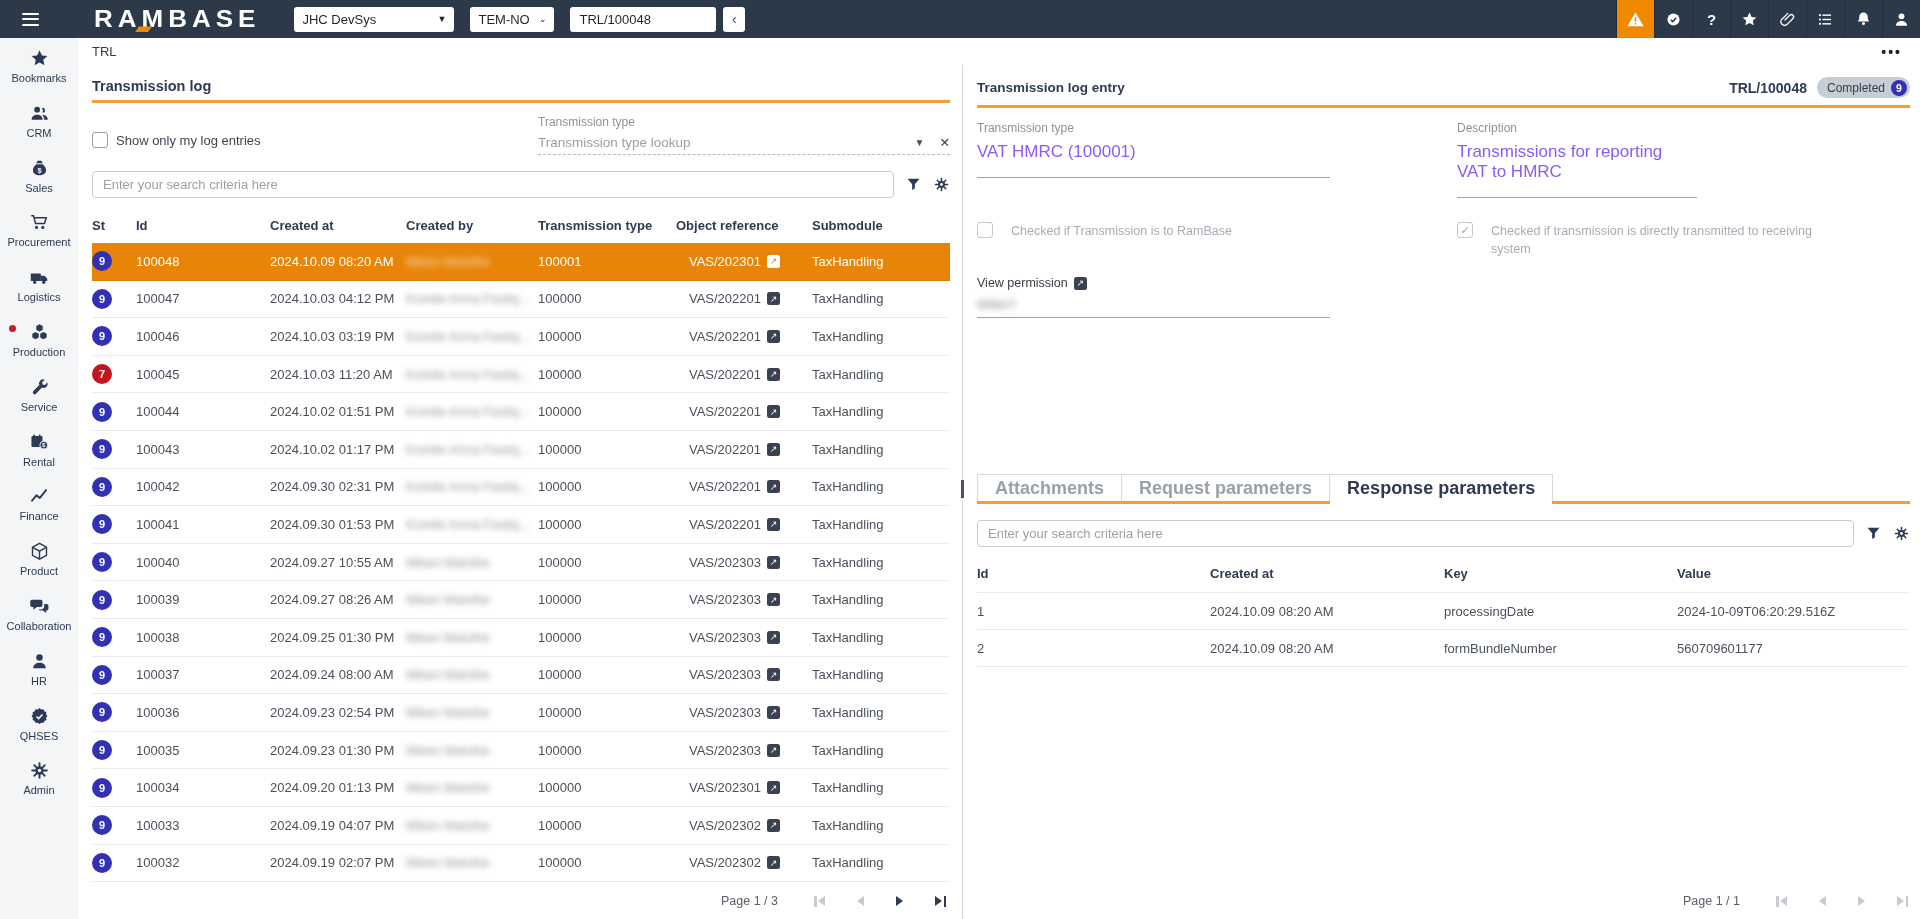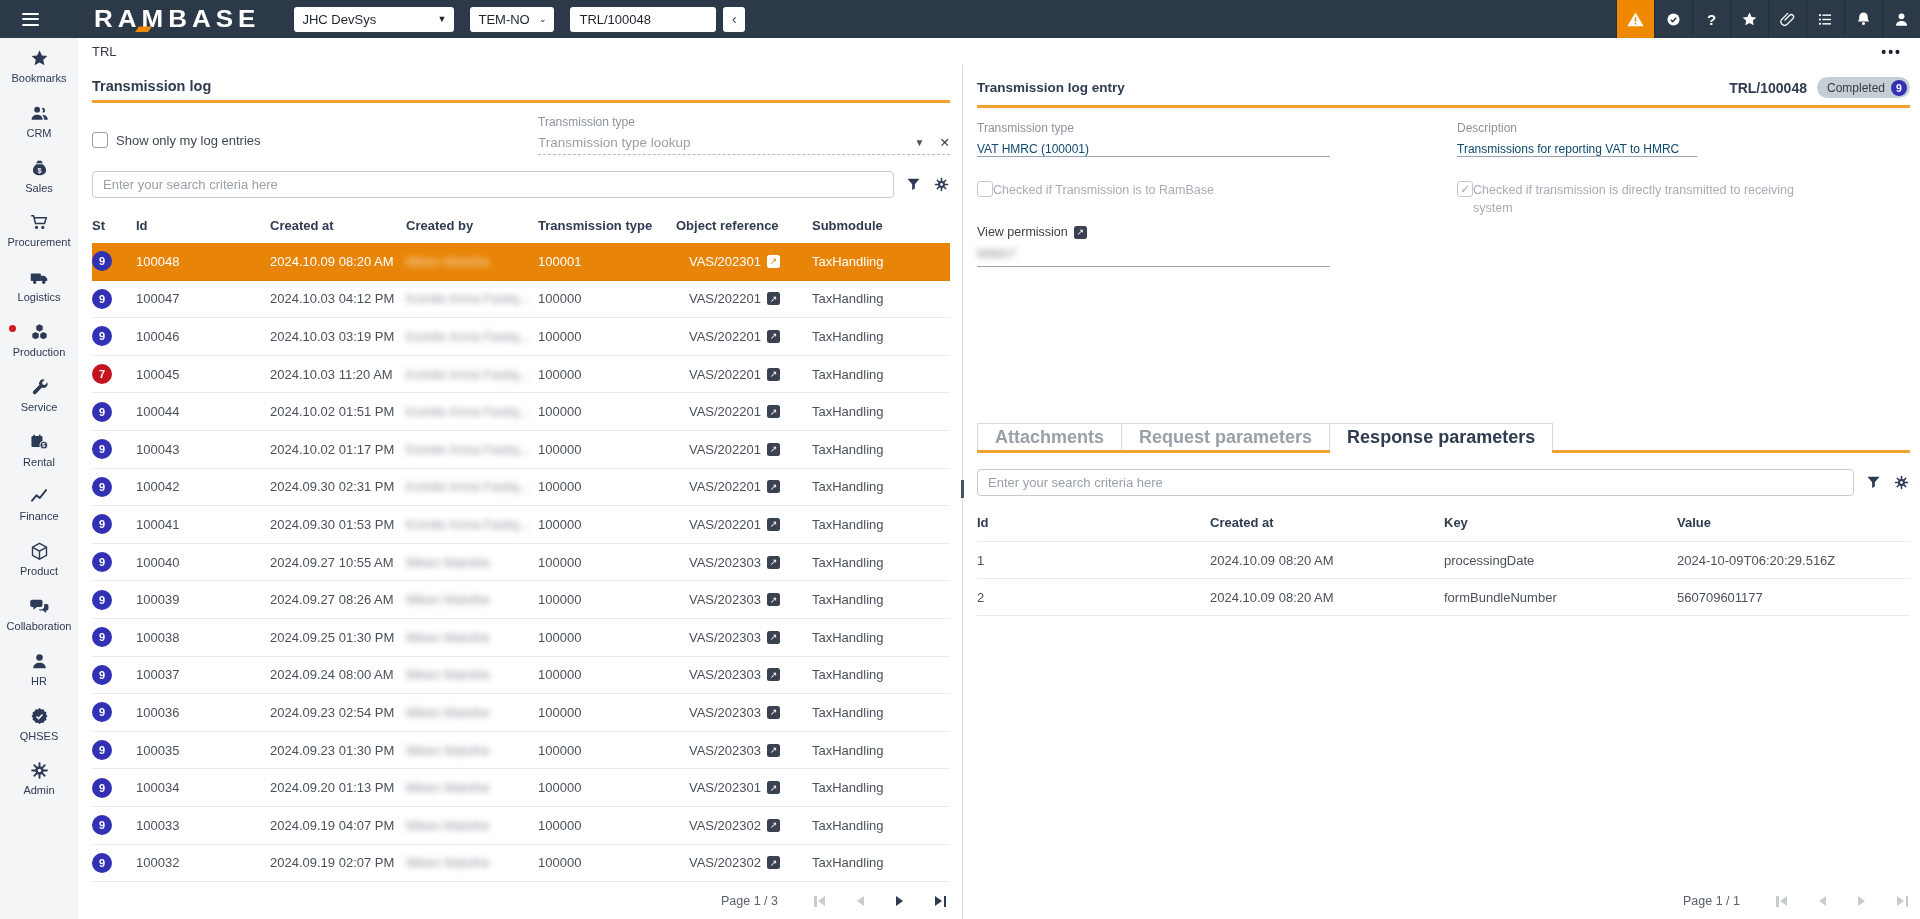--- a/index.html
+++ b/index.html
@@ -79,26 +79,26 @@
 .pgbtn.off .pgbar{background:#c7ccd1}
 
 .rhead{display:flex;align-items:center;border-bottom:3px solid #f0a132;padding:6px 0 7px}
 .ptitle2{font-size:13.5px;font-weight:bold;color:#2e3b50}
 .docid{margin-left:auto;font-weight:bold;font-size:14px;color:#2e3b50;margin-right:10px}
 .badge{display:flex;align-items:center;background:#c5cdd5;border-radius:11px;height:21px;padding:0 3px 0 10px;gap:6px}
 .badge-label{font-size:12px;color:#333c46}
 .badge-num{width:16px;height:16px;border-radius:50%;background:#3231b4;color:#fff;font-size:10.5px;font-weight:bold;display:flex;align-items:center;justify-content:center}
 .rform{display:grid;grid-template-columns:480px 1fr;margin-top:13px}
 .f-label{font-size:12px;color:#8d939c;margin-bottom:7px}
-.f-value{font-size:12px;color:#0c4a6e;border-bottom:1px solid #99a2b4;padding-bottom:0}
+.f-value{font-size:17px;color:#8b5cf6;border-bottom:1px solid #99a2b4;padding-bottom:15px}
 .w353{width:353px}.w240{width:240px}
 .rchecks{display:grid;grid-template-columns:480px 1fr;margin-top:24px}
-.dis-chk{display:flex;gap:0;align-items:flex-start;cursor:default}
+.dis-chk{display:flex;gap:18px;align-items:flex-start;cursor:default}
 .dis-label{font-size:12.5px;color:#a7adb4;max-width:345px;line-height:1.45}
-.vperm{margin-top:8px}
+.vperm{margin-top:18px}
 .vperm-label{font-size:12.5px;color:#3a4148;display:flex;align-items:center;gap:6px}
 .vperm-value{width:353px;border-bottom:1px solid #99a2b4;padding-bottom:3px;margin-top:7px;font-size:13px;color:#6a7078;height:21px}
 .blurred{filter:blur(3px);opacity:.85}
 .rtabs{display:flex;position:relative;margin-top:156px;height:30px;align-items:flex-start}
 .rtabs::after{content:"";position:absolute;left:0;right:0;bottom:0;height:3px;background:#f0a132;z-index:1}
 .rtab{height:27px;display:flex;align-items:center;padding:0 17px;border:1px solid #d8dbde;border-bottom:none;border-left:none;font-size:18px;font-weight:bold;color:#9aa0a8;background:#fff;cursor:pointer;position:relative}
 .rtab:first-child{border-left:1px solid #d8dbde}
 .rtab.active{color:#2e3b50;z-index:2}
 .rtab.active::after{content:"";position:absolute;left:0;right:0;bottom:-3px;height:3px;background:#fff}
 .rsearch{display:flex;align-items:center;gap:11px;margin-top:16px}

